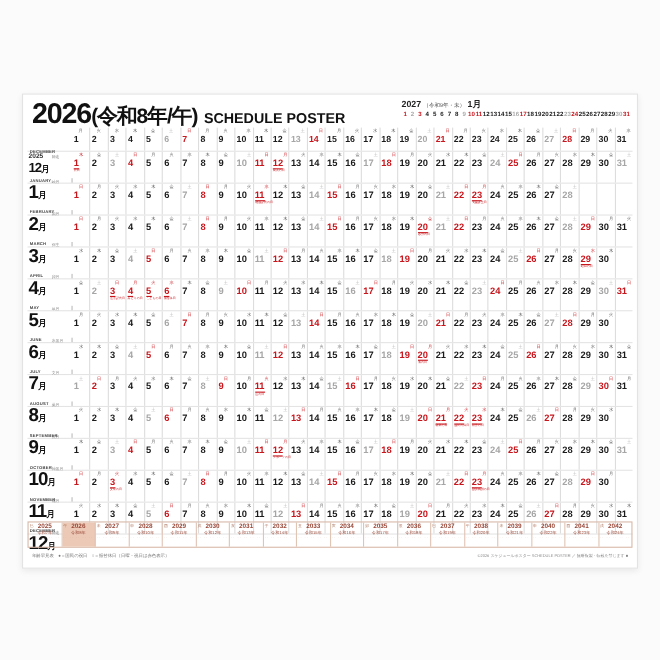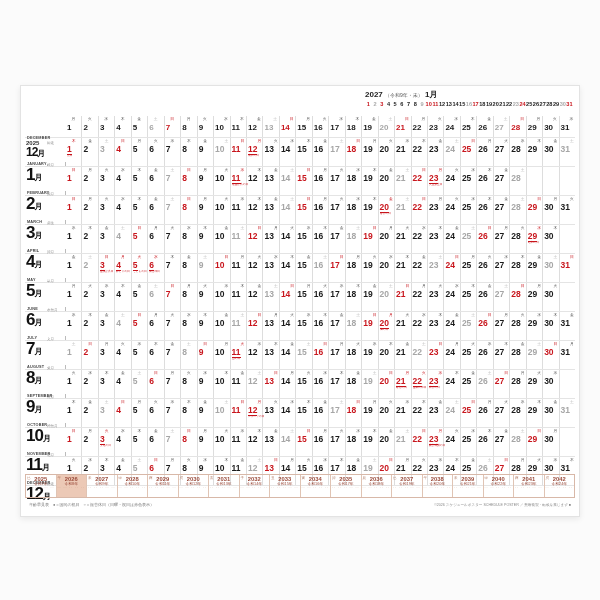--- a/index.html
+++ b/index.html
@@ -48,20 +48,23 @@
   .be{font-size:3.8px;line-height:1;}
   .bdots{font-size:3px;color:#c09078;letter-spacing:1px;line-height:1;overflow:hidden;white-space:nowrap;}
   .legend{position:absolute;left:8px;bottom:9px;font-size:4px;color:#777;white-space:nowrap;}
   .fineprint{position:absolute;right:8px;bottom:9px;font-size:3.6px;color:#888;white-space:nowrap;}
 </style>
 </head>
 <body>
 
 <div class="poster">
 
+  <div class="hdr">
+    <span class="t-year">2026</span><span class="t-era">(令和8年/午)</span><span class="t-sub">SCHEDULE POSTER</span>
+  </div>
 
   <div class="mini">
     <div class="mini-title">
       <span>2027</span>
       <span class="era">（令和9年・未）</span>
       <span>1月</span>
     </div>
     <div class="mini-days" id="miniDays">
         <span class="md sun">1</span>
         <span class="md sat">2</span>

